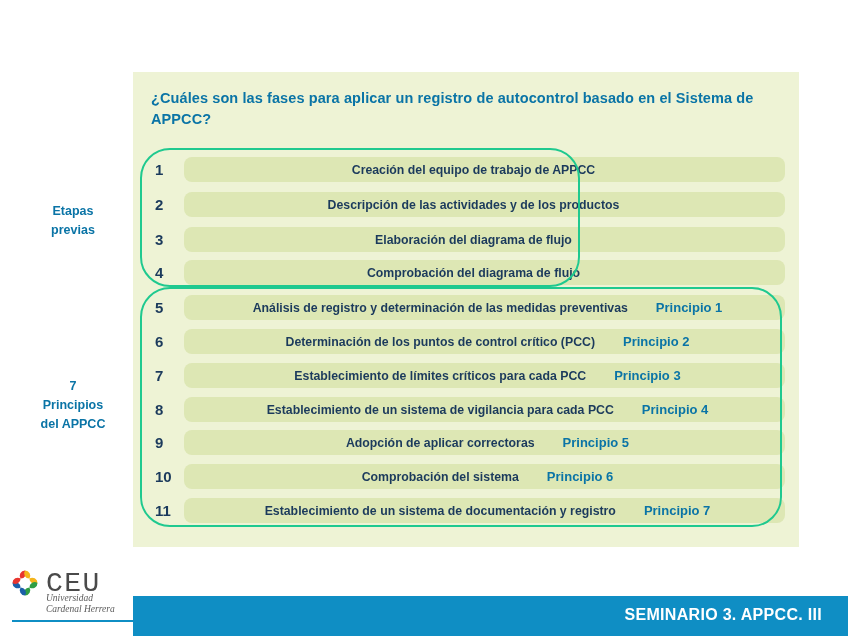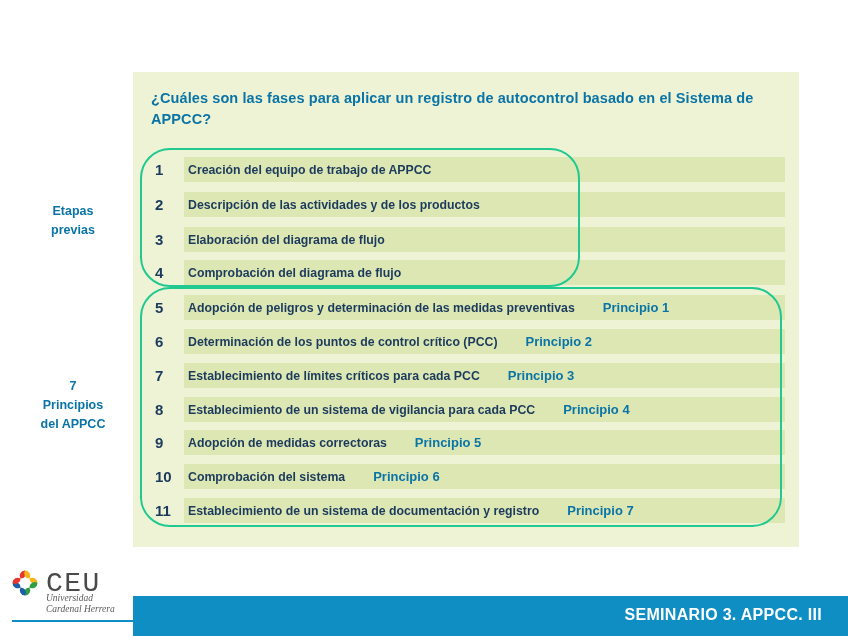--- a/index.html
+++ b/index.html
@@ -62,23 +62,24 @@
     text-align: left;
     padding-left: 4px;
     box-sizing: border-box;
   }
   .row .bar {
     flex: 1 1 auto;
     height: 25px;
     background: #dde7b4;
     display: flex;
     align-items: center;
-    justify-content: flex-start;
-    padding: 0 12px 0 4px;
+    justify-content: center;
+    padding: 0 12px 0 18px;
     box-sizing: border-box;
+    border-radius: 8px;
   }
   .row .txt {
     color: #1b3a5c;
     font-size: 12.3px;
     font-weight: bold;
     white-space: nowrap;
   }
   .row .principle {
     color: #0a74a6;
     font-size: 13px;
@@ -235,21 +236,21 @@
     <span class="num">4</span>
     <span class="bar">
       <span class="txt">Comprobación del diagrama de flujo</span>
       <span class="principle"></span>
     </span>
   </div>
 
   <div class="row" style="top:295px;">
     <span class="num">5</span>
     <span class="bar">
-      <span class="txt">Adopción de peligros y determinación de las medidas preventivas</span>
+      <span class="txt">Análisis de registro y determinación de las medidas preventivas</span>
       <span class="principle">Principio 1</span>
     </span>
   </div>
 
   <div class="row" style="top:329px;">
     <span class="num">6</span>
     <span class="bar">
       <span class="txt">Determinación de los puntos de control crítico (PCC)</span>
       <span class="principle">Principio 2</span>
     </span>
@@ -267,21 +268,21 @@
     <span class="num">8</span>
     <span class="bar">
       <span class="txt">Establecimiento de un sistema de vigilancia para cada PCC</span>
       <span class="principle">Principio 4</span>
     </span>
   </div>
 
   <div class="row" style="top:430px;">
     <span class="num">9</span>
     <span class="bar">
-      <span class="txt">Adopción de medidas correctoras</span>
+      <span class="txt">Adopción de aplicar correctoras</span>
       <span class="principle">Principio 5</span>
     </span>
   </div>
 
   <div class="row" style="top:464px;">
     <span class="num">10</span>
     <span class="bar">
       <span class="txt">Comprobación del sistema</span>
       <span class="principle">Principio 6</span>
     </span>

